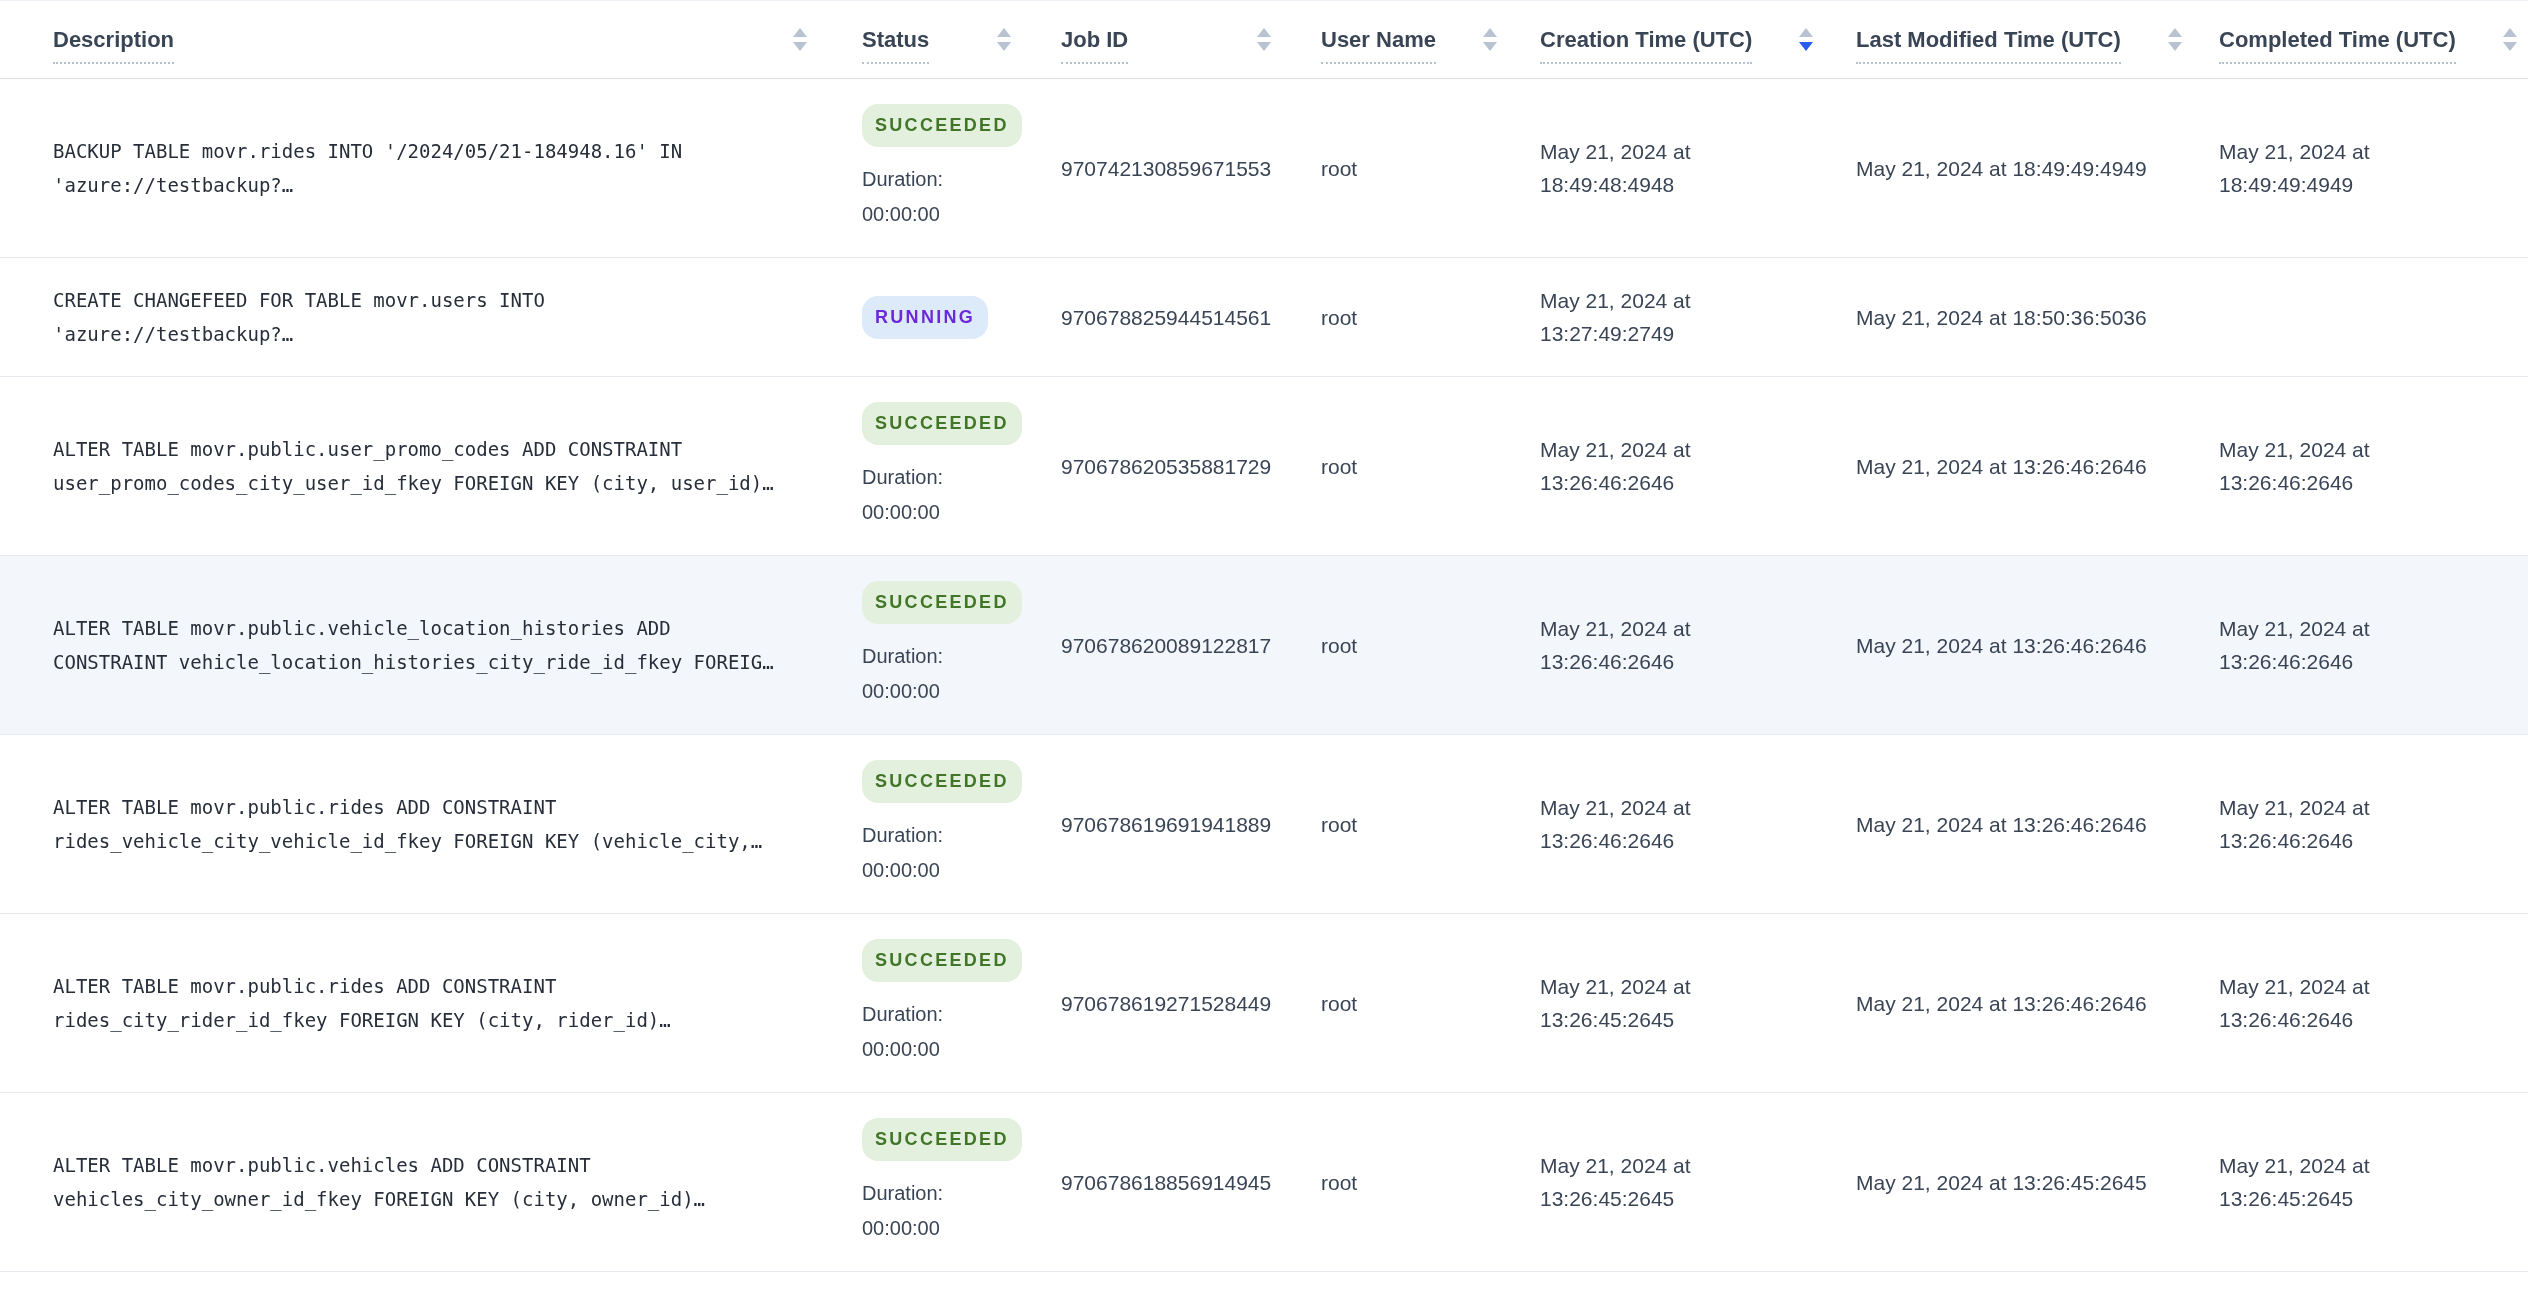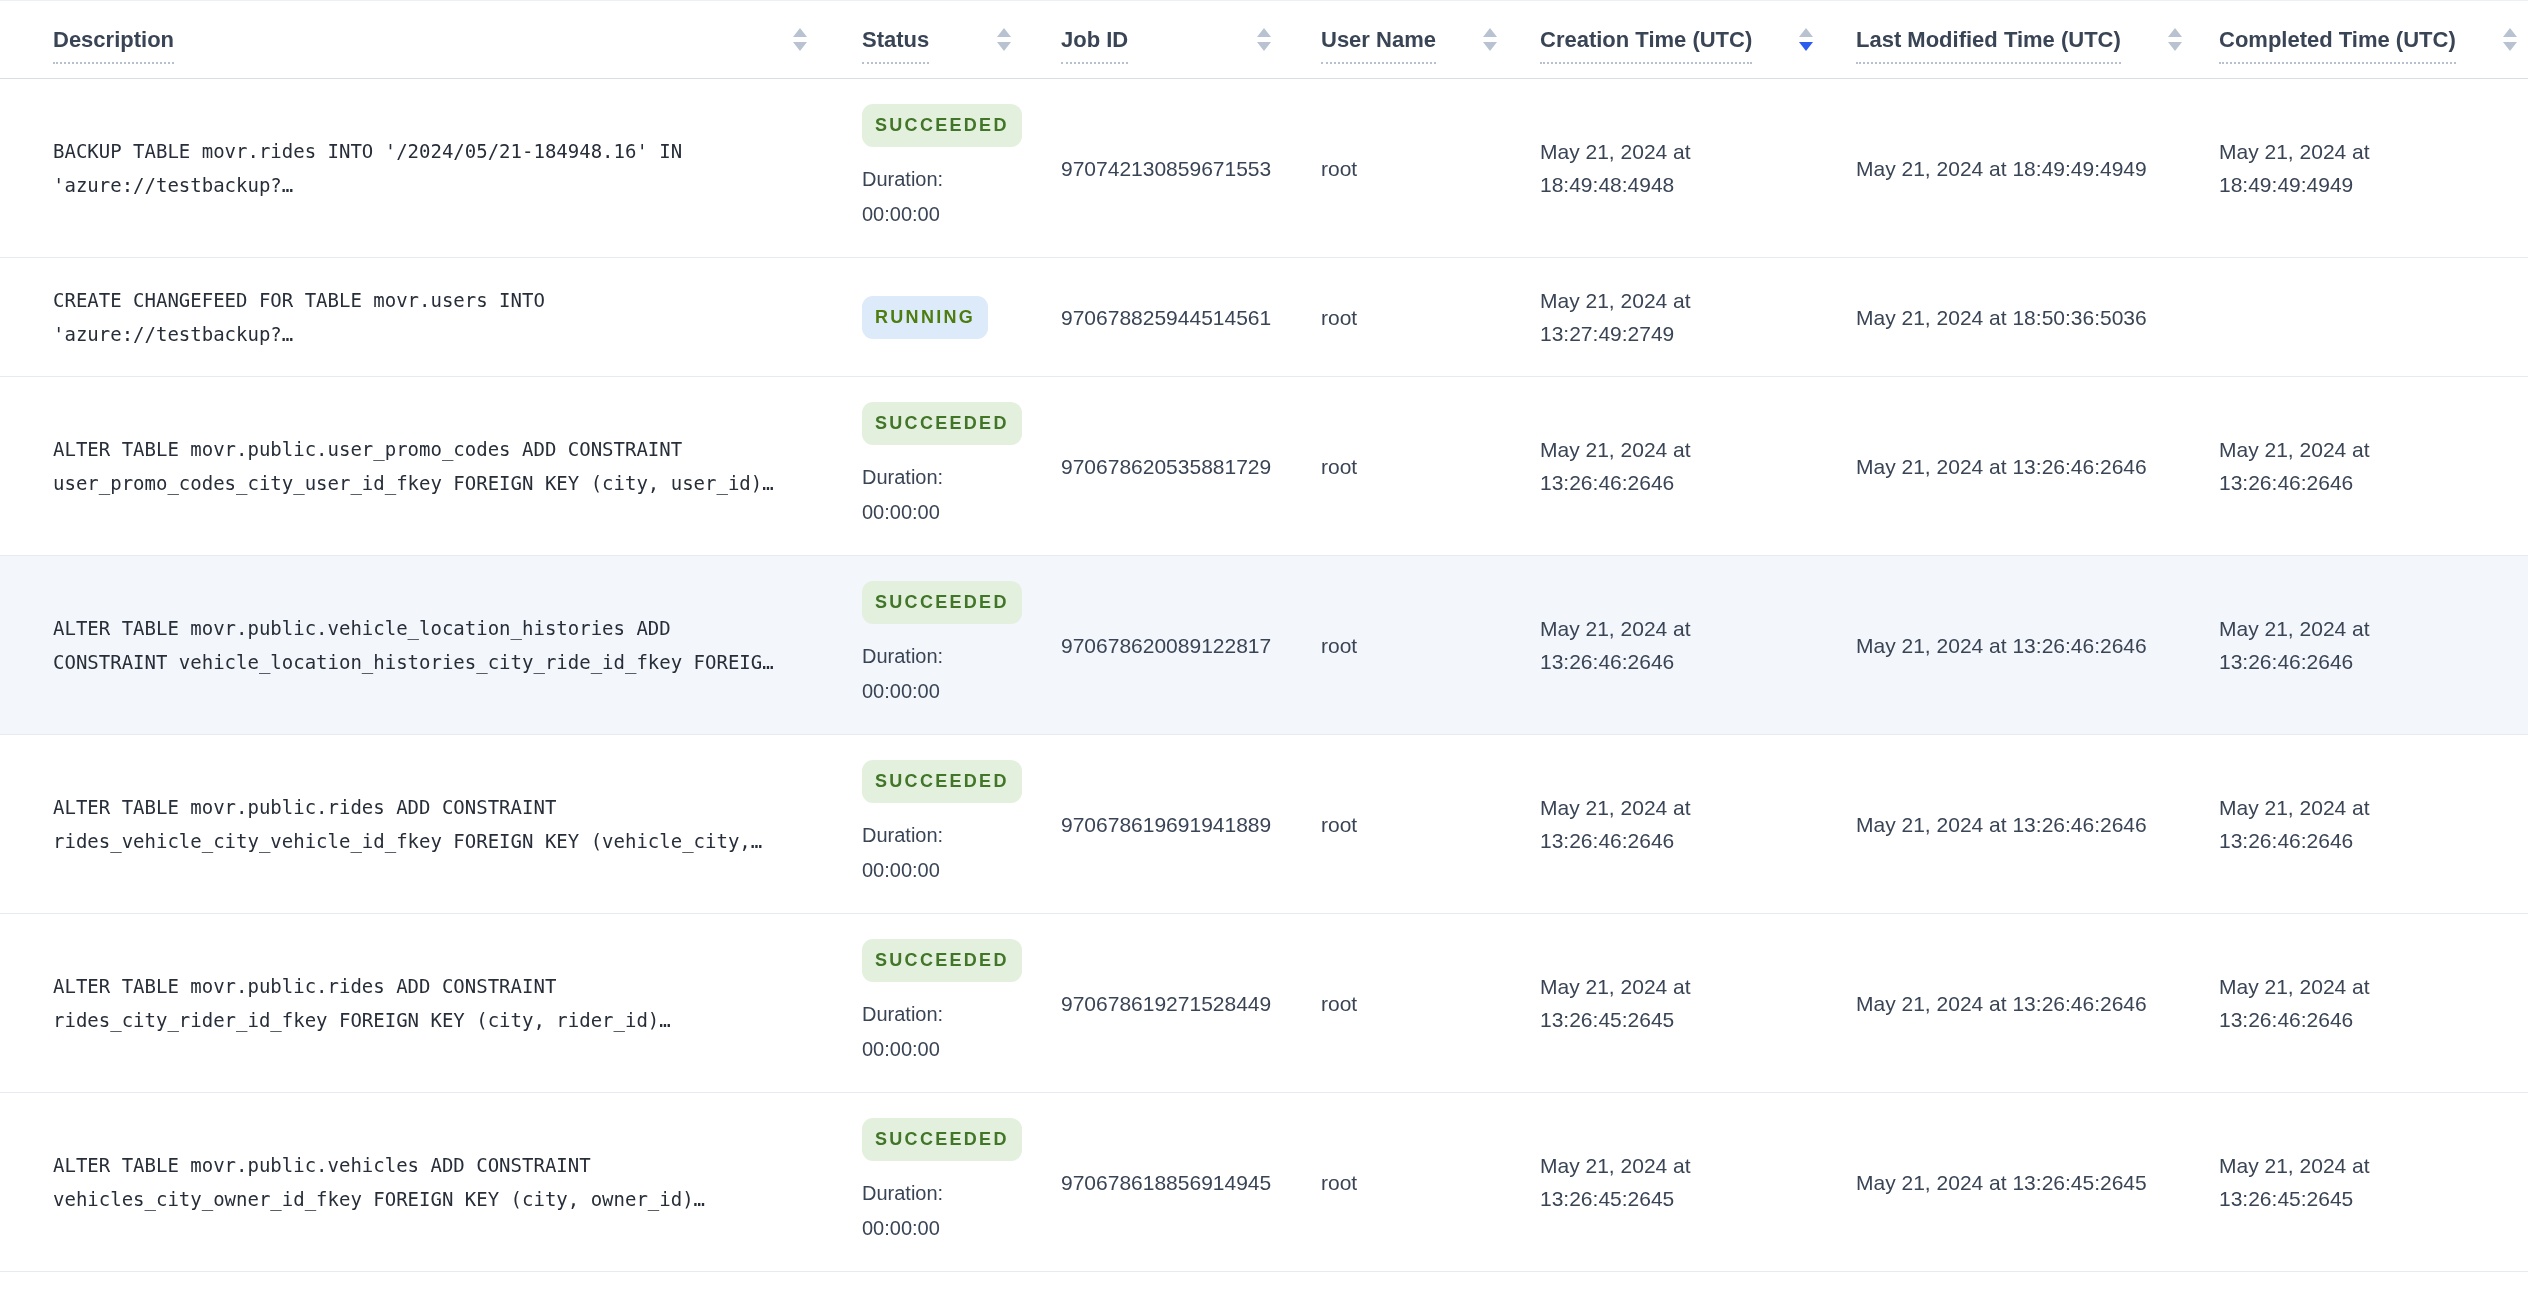--- a/index.html
+++ b/index.html
@@ -69,25 +69,25 @@
   td.c-creation { padding-right: 45px; }
   td.c-lastmod  { padding-right: 45px; }
   td.c-completed{ padding-right: 30px; }
   
   .badge {
     display: inline-block;
     font-size: 18px;
     font-weight: 700;
     letter-spacing: 2.3px;
     padding: 5px 13px;
-    border-radius: 11px;
+    border-radius: 16px;
     white-space: nowrap;
   }
   .badge-succeeded { background: #e4f0de; color: #417527; }
-  .badge-running   { background: #ddeafa; color: #4d7c0f; }
+  .badge-running   { background: #ddeafa; color: #6d28d9; }
   .duration {
     margin-top: 15px;
     font-size: 20px;
     line-height: 35px;
     color: #394455;
     max-width: 150px;
   }
   .jobid-text, .user-text, .time-text { font-size: 21px; }
 </style>
 </head>

